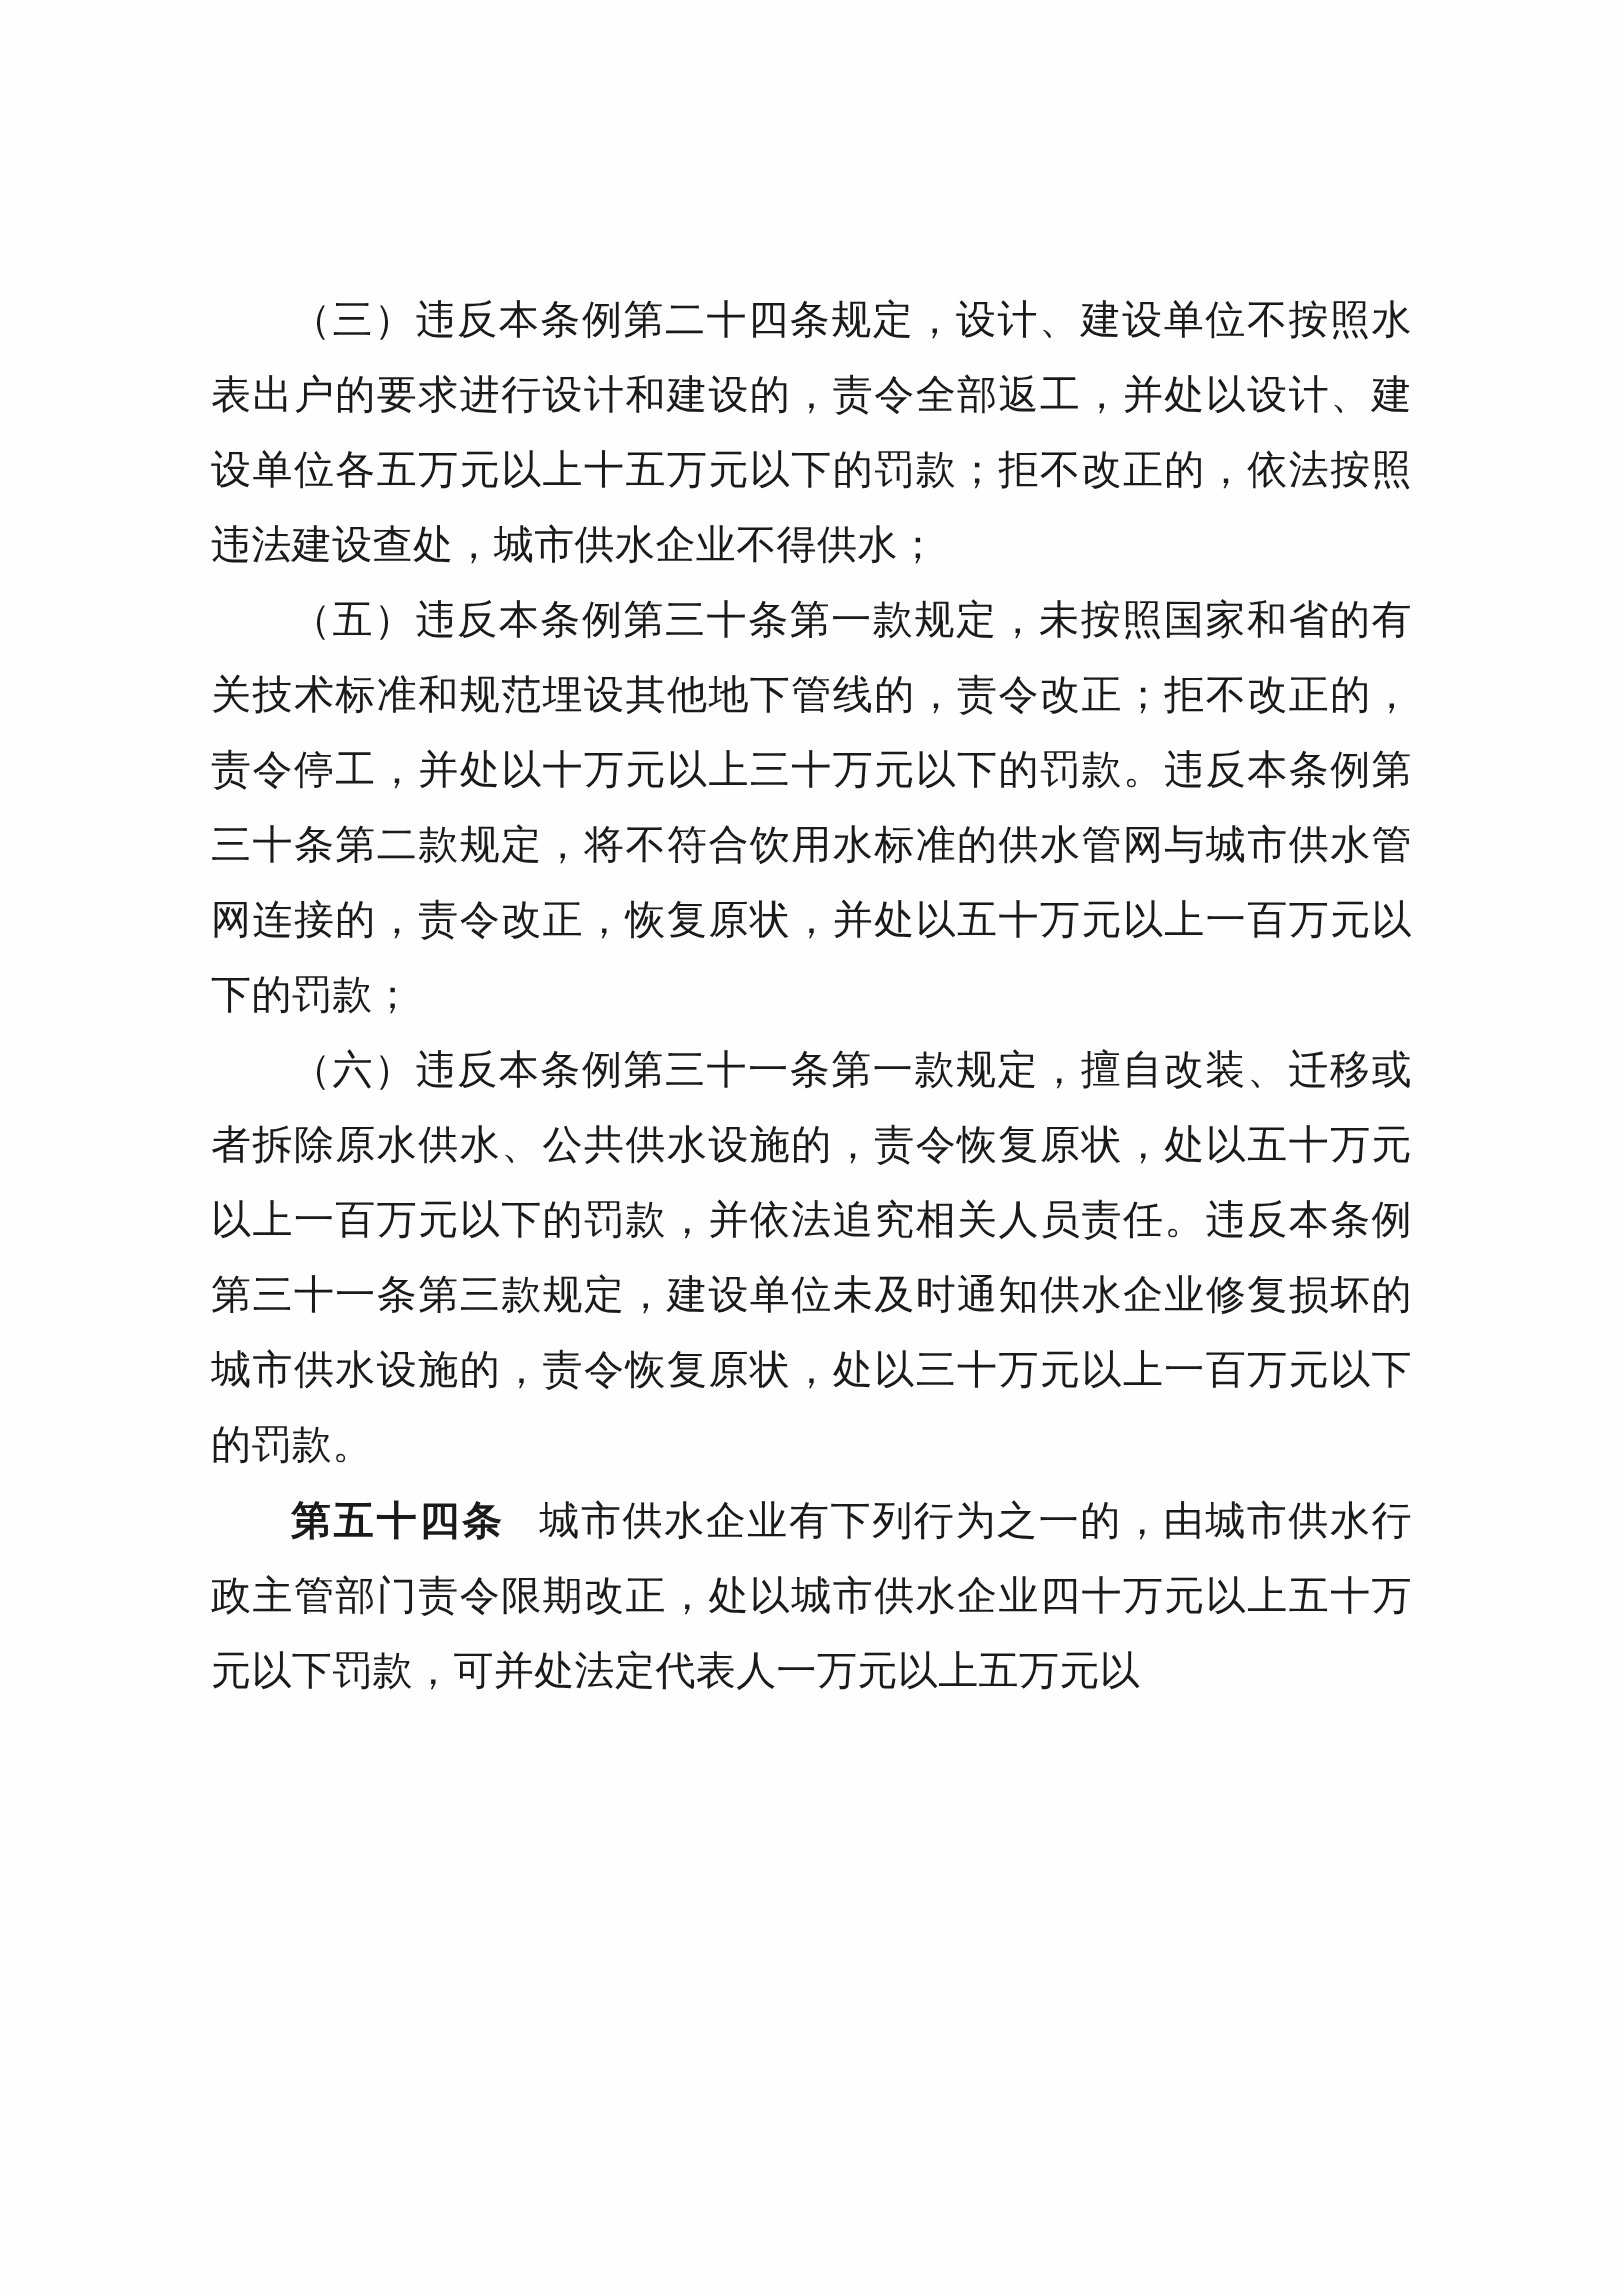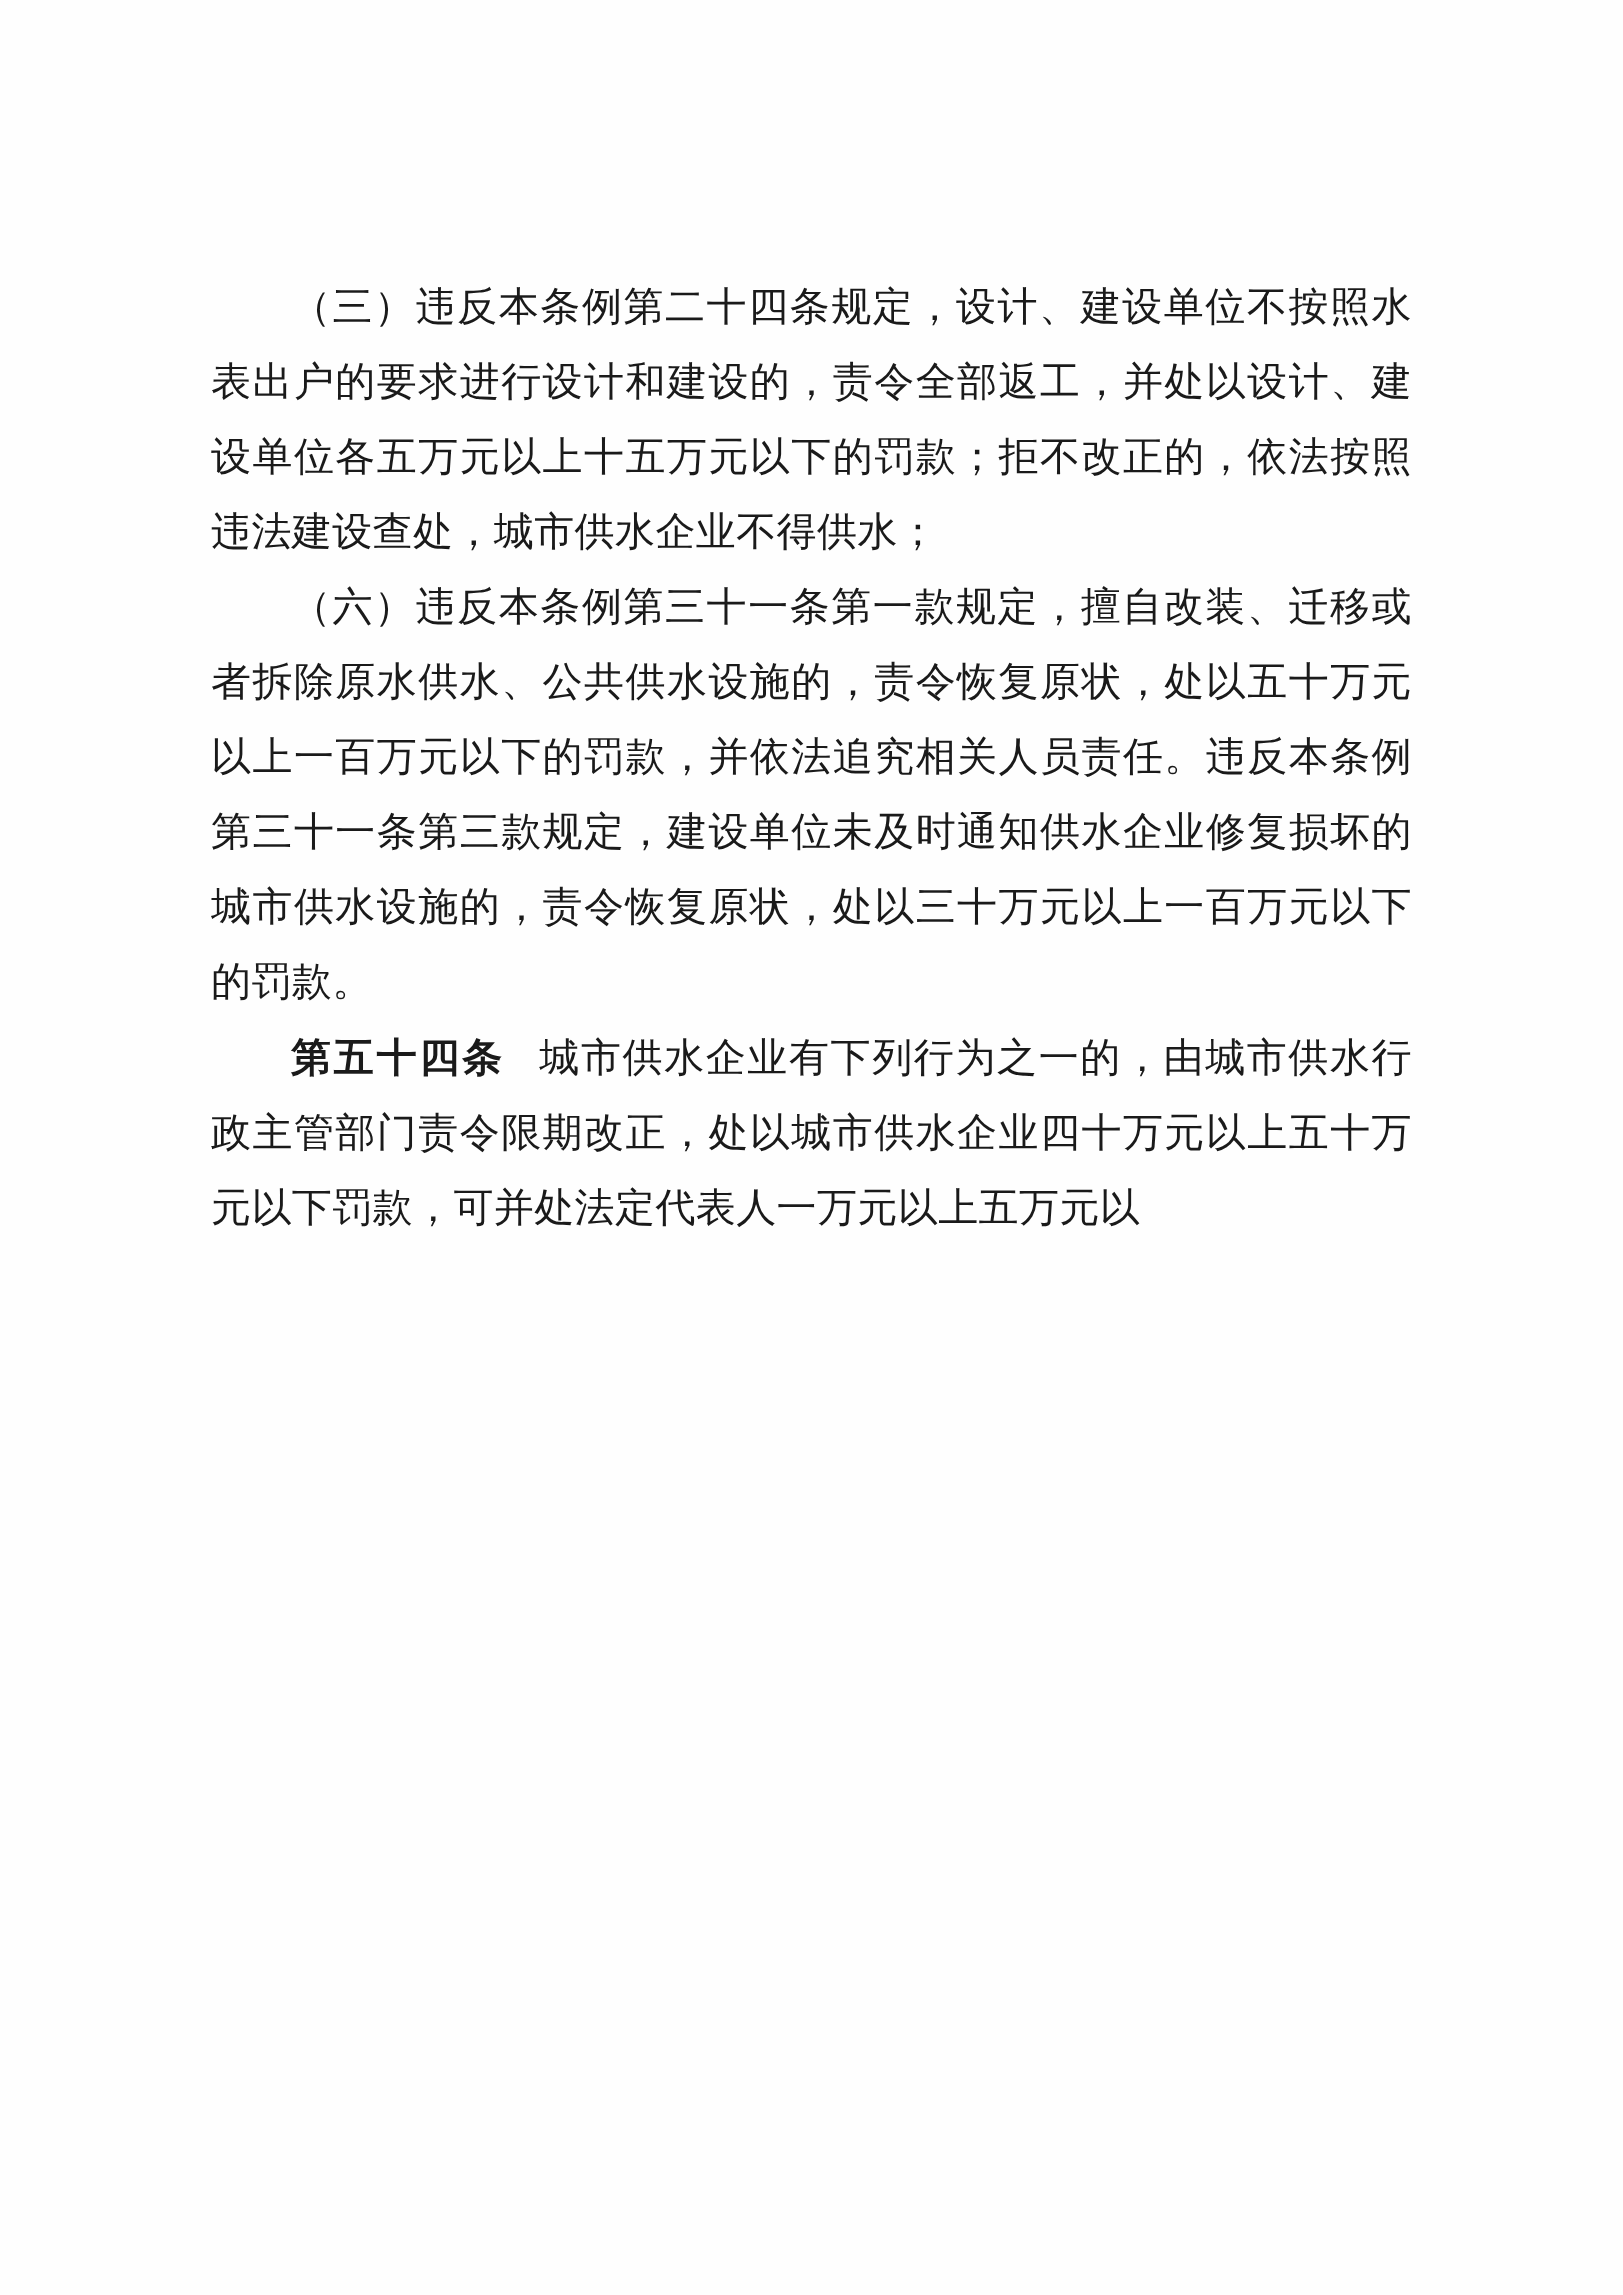--- a/index.html
+++ b/index.html
@@ -11,21 +11,21 @@
     position: relative;
     width: 1623px;
     height: 2295px;
     background: #fefefe;
     box-sizing: border-box;
     overflow: hidden;
   }
   .content {
     position: absolute;
     left: 211px;
-    top: 269px;
+    top: 282px;
     width: 1201px;
   }
   .para {
     font-family: "DejaVu Serif", "Liberation Serif", serif;
     font-size: 40px;
     line-height: 75px;
     color: #1a1a1a;
     text-align: justify;
     text-justify: inter-ideograph;
     letter-spacing: 0.4px;
@@ -45,20 +45,21 @@
 </style>
 </head>
 <body>
 
 <div class="page">
   <div class="content">
 
     <p class="para indent">（三）违反本条例第二十四条规定，设计、建设单位不按照水表出户的要求进行设计和建设的，责令全部返工，并处以设计、建设单位各五万元以上十五万元以下的罚款；拒不改正的，依法按照违法建设查处，城市供水企业不得供水；</p>
 
 
+    <p class="para indent">（五）违反本条例第三十条第一款规定，未按照国家和省的有关技术标准和规范埋设其他地下管线的，责令改正；拒不改正的，责令停工，并处以十万元以上三十万元以下的罚款。违反本条例第三十条第二款规定，将不符合饮用水标准的供水管网与城市供水管网连接的，责令改正，恢复原状，并处以五十万元以上一百万元以下的罚款；</p>
 
     <p class="para indent">（六）违反本条例第三十一条第一款规定，擅自改装、迁移或者拆除原水供水、公共供水设施的，责令恢复原状，处以五十万元以上一百万元以下的罚款，并依法追究相关人员责任。违反本条例第三十一条第三款规定，建设单位未及时通知供水企业修复损坏的城市供水设施的，责令恢复原状，处以三十万元以上一百万元以下的罚款。</p>
 
     <p class="para indent"><span class="artnum">第五十四条</span><span class="gap"></span><span>城市供水企业有下列行为之一的，由城市供水行政主管部门责令限期改正，处以城市供水企业四十万元以上五十万元以下罚款，可并处法定代表人一万元以上五万元以</span></p>
 
   </div>
 </div>
 
 
 </body></html>

